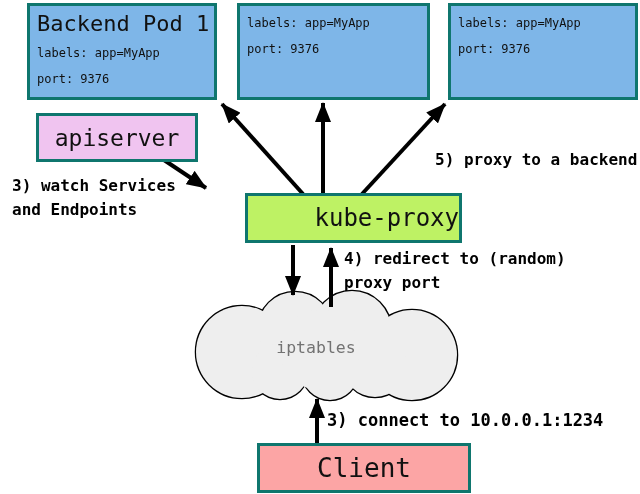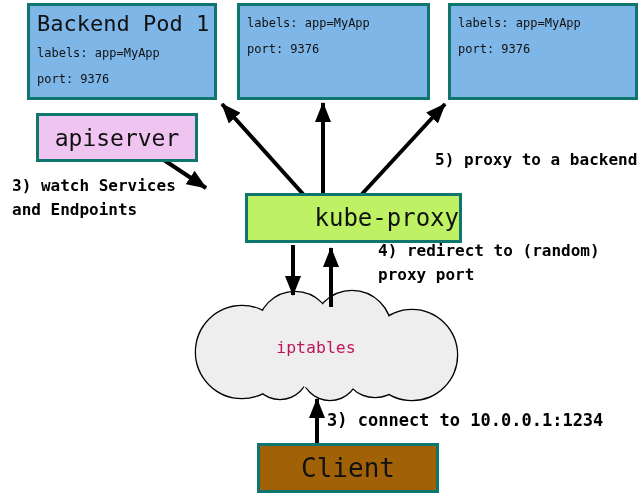--- a/index.html
+++ b/index.html
@@ -16,33 +16,33 @@
   }
   .pod .pod-title{font-size:22px;line-height:30px;letter-spacing:0px;}
   .pod .pod-meta{font-size:12px;line-height:22px;margin-top:3px;}
   .pod .pod-meta + .pod-meta{margin-top:4px;}
   #pod-1{left:27px;}
   #pod-2{left:237px;width:193px;}
   #pod-3{left:448px;}
   .titlebox{display:flex;align-items:center;justify-content:center;margin-left:35px;}
   #apiserver{left:1px;top:113px;width:162px;height:49px;background:#F0C4F0;font-size:23px;}
   #kube-proxy{left:210px;top:193px;width:217px;height:50px;background:#bef264;font-size:24px;justify-content:flex-end;}
-  #client{left:222px;top:443px;width:182px;height:50px;background:#a16207;font-size:26px;}
+  #client{left:222px;top:443px;width:214px;height:50px;background:#fca5a5;font-size:26px;}
   .note{
     position:absolute;font-weight:bold;font-size:16px;line-height:24px;
     white-space:pre;color:#000;
   }
   #note-1{left:12px;top:174px;}
   #note-2{left:64px;top:247px;}
   #note-3{left:327px;top:408px;font-size:17px;}
-  #note-4{left:344px;top:239px;margin-left:34px;}
+  #note-4{left:344px;top:247px;}
   #note-5{left:403px;top:148px;margin-left:32px;}
   #iptables-label{
     position:absolute;left:256px;top:338px;width:120px;text-align:center;
-    font-size:16.5px;color:#be185d;
+    font-size:16.5px;color:#737373;
   }
 </style>
 </head>
 <body>
 
 <div id="canvas">
 
   <svg id="arrow-layer" viewBox="0 0 640 494" xmlns="http://www.w3.org/2000/svg">
     <defs>
       <marker id="ah" viewBox="0 0 10 8" refX="9.5" refY="4" markerWidth="20" markerHeight="16" orient="auto" markerUnits="userSpaceOnUse">

